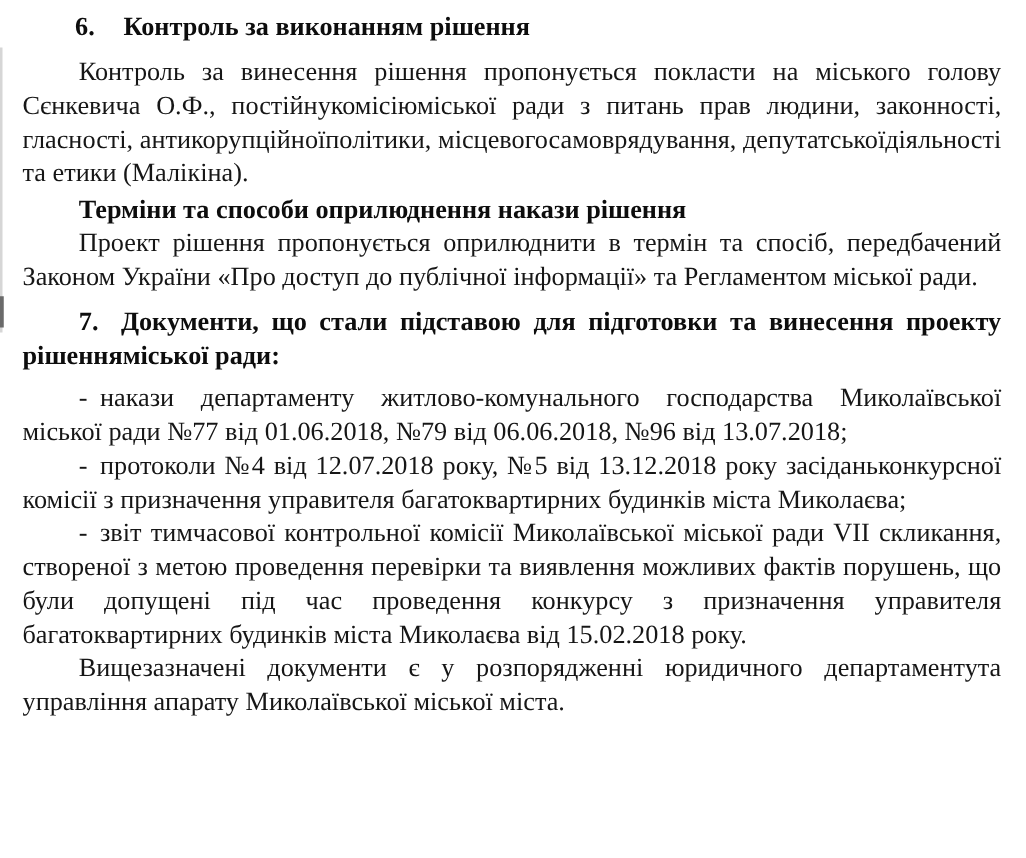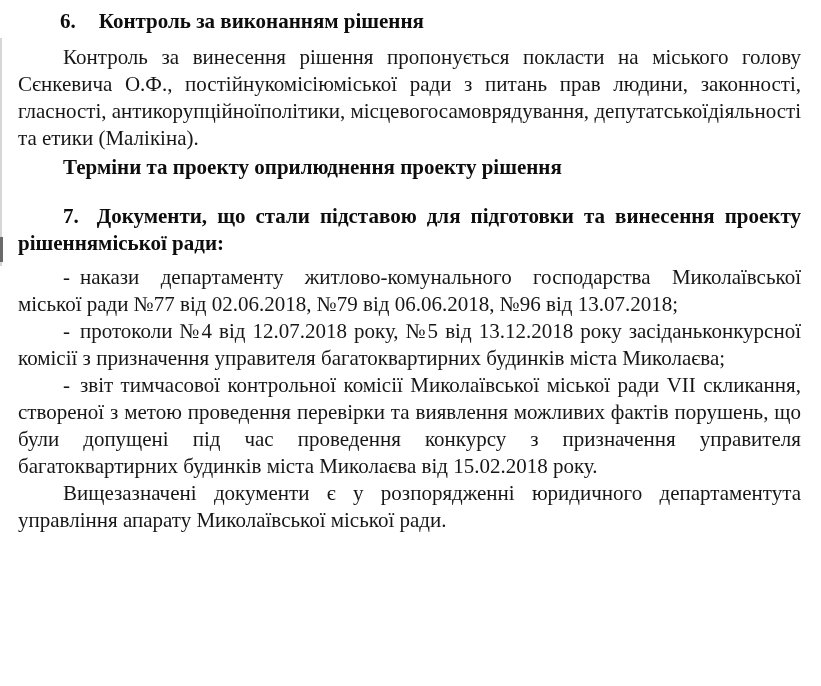--- a/index.html
+++ b/index.html
@@ -26,21 +26,21 @@
   }
   p { margin: 0; }
   .bold { font-weight: bold; color: #0d0d0d; }
   .indent { text-indent: 45px; }
 
   .heading6 { text-indent: 42px; }
   .heading6 .htext { margin-left: 23px; }
 
   .para-after-heading { margin-top: 9px; }
   .subheading { margin-top: 2px; }
-  .heading7 { margin-top: 22px; }
+  .heading7 { margin-top: 9px; }
   .heading7 .htext2 { margin-left: 18px; }
   .first-item { margin-top: 7px; }
 
   .marker { margin-right: 10px; }
 
   
   .scan-line {
     position: absolute;
     left: 0;
     top: 38px;
@@ -59,29 +59,30 @@
 </style>
 </head>
 <body>
 
 <div class="page">
 
   <p class="heading6 bold"><span class="num">6.</span><span class="htext">Контроль за виконанням рішення</span></p>
 
   <p class="indent para-after-heading">Контроль за винесення рішення пропонується покласти на міського голову Сєнкевича О.Ф., постійнукомісіюміської ради з питань прав людини, законності, гласності, антикорупційноїполітики, місцевогосамоврядування, депутатськоїдіяльності та етики (Малікіна).</p>
 
-  <p class="subheading bold indent">Терміни та проекту оприлюднення проекту рішення</p>
+  <p class="subheading bold indent">Терміни та способи оприлюднення накази рішення</p>
 
+  <p class="indent">Проект рішення пропонується оприлюднити в термін та спосіб, передбачений Законом України «Про доступ до публічної інформації» та Регламентом міської ради.</p>
 
   <p class="heading7 bold indent"><span class="num">7.</span><span class="htext2">Документи, що стали підставою для підготовки та винесення проекту рішенняміської ради:</span></p>
 
-  <p class="indent first-item"><span class="marker">-</span><span>накази департаменту житлово-комунального господарства Миколаївської міської ради №77 від 02.06.2018, №79 від 06.06.2018, №96 від 13.07.2018;</span></p>
+  <p class="indent first-item"><span class="marker">-</span><span>накази департаменту житлово-комунального господарства Миколаївської міської ради №77 від 01.06.2018, №79 від 06.06.2018, №96 від 13.07.2018;</span></p>
 
   <p class="indent"><span class="marker">-</span><span>протоколи №4 від 12.07.2018 року, №5 від 13.12.2018 року засіданьконкурсної комісії з призначення управителя багатоквартирних будинків міста Миколаєва;</span></p>
 
   <p class="indent"><span class="marker">-</span><span>звіт тимчасової контрольної комісії Миколаївської міської ради VII скликання, створеної з метою проведення перевірки та виявлення можливих фактів порушень, що були допущені під час проведення конкурсу з призначення управителя багатоквартирних будинків міста Миколаєва від 15.02.2018 року.</span></p>
 
-  <p class="indent">Вищезазначені документи є у розпорядженні юридичного департаментута управління апарату Миколаївської міської ради.</p>
+  <p class="indent">Вищезазначені документи є у розпорядженні юридичного департаментута управління апарату Миколаївської міської міста.</p>
 
 </div>
 
 <div class="scan-line"></div>
 <div class="scan-mark"></div>
 
 </body></html>

